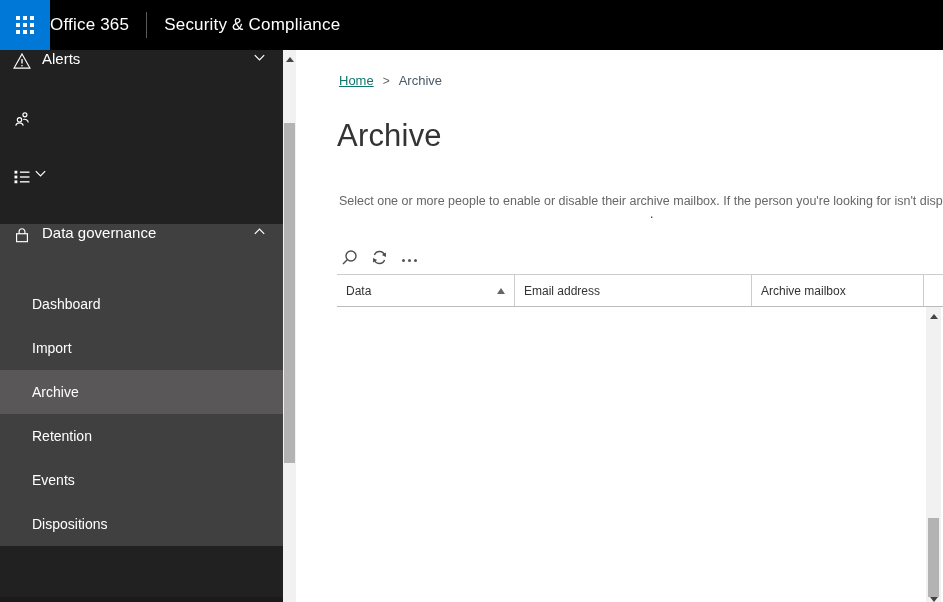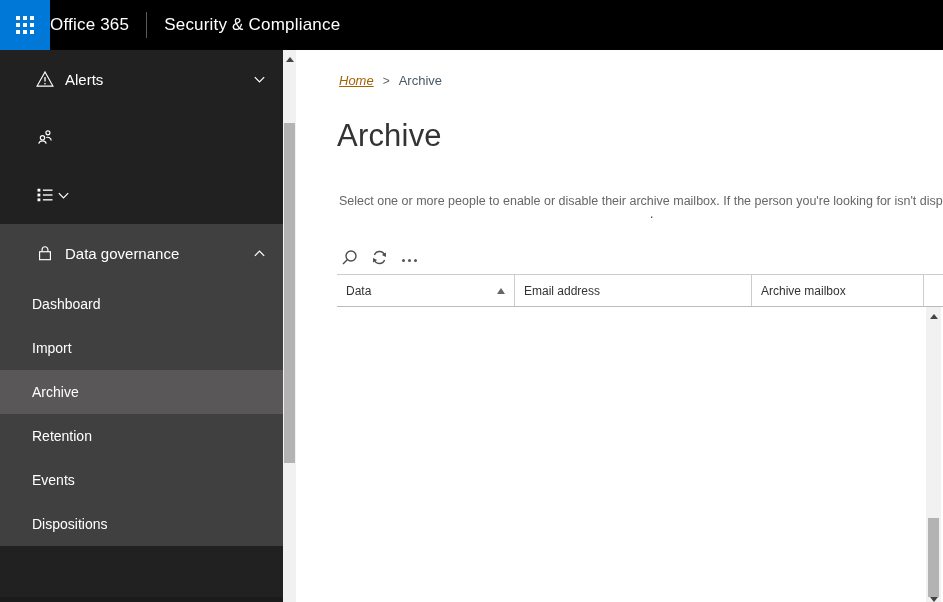--- a/index.html
+++ b/index.html
@@ -16,21 +16,21 @@
   .brand { color:#fff; font-size:17px; letter-spacing:0.2px; }
   .topbar-sep { width:1px; height:26px; background:#5a5a5a; margin:0 17px; }
   .appname { color:#fff; font-size:17px; letter-spacing:0.2px; }
 
   
   .shell { display:flex; height:552px; }
 
   
   .sidebar { width:283px; background:#212121; color:#fff; position:relative;
     flex:0 0 283px; display:flex; flex-direction:column; }
-  .nav-item { height:58px; display:flex; align-items:center; padding:0 16px 0 34px;
+  .nav-item { height:58px; display:flex; align-items:flex-start; padding:0 16px 0 11px;
     cursor:pointer; font-size:15px; }
   .nav-icon { width:22px; height:22px; display:flex; align-items:center;
     justify-content:center; flex:0 0 22px; }
   .nav-label { margin-left:9px; flex:1; }
   .chev { width:15px; height:15px; flex:0 0 15px; }
   .nav-section { background:#404040; }
   .nav-child { height:44px; display:flex; align-items:center; padding-left:32px;
     font-size:14px; cursor:pointer; }
   .nav-child.selected { background:#595757; }
   .sidebar-footer-strip { height:5px; background:#1b1b1b; margin-top:auto; }
@@ -43,21 +43,21 @@
     border-right:4px solid transparent; border-bottom:5px solid #444; }
   .tri-down { width:0; height:0; border-left:4px solid transparent;
     border-right:4px solid transparent; border-top:5px solid #444; }
   .nav-thumb { position:absolute; left:1px; top:73px; width:11px; height:340px;
     background:#b3b3b3; cursor:pointer; }
 
   
   .main { flex:1; background:#fff; position:relative; overflow:hidden; }
   .breadcrumb { position:absolute; left:43px; top:23px; font-size:13px;
     display:flex; align-items:baseline; gap:9px; }
-  .crumb-home { color:#a16207; text-decoration:underline; cursor:pointer;font-style:italic; }
+  .crumb-home { color:#0f766e; text-decoration:underline; cursor:pointer; }
   .crumb-sep { color:#666; font-size:12px; }
   .crumb-current { color:#4a5a66; }
   .page-title { position:absolute; left:41px; top:68px; font-size:31px;
     font-weight:300; color:#333; letter-spacing:0.2px; }
   .page-desc { position:absolute; left:43px; top:144px; right:0; font-size:12.5px;
     color:#666; white-space:nowrap; overflow:hidden; }
   .stray-dot { position:absolute; left:354px; top:157px; font-size:12px; color:#333; }
 
   .toolbar { position:absolute; left:42px; top:196px; display:flex;
     align-items:center; gap:8px; }

